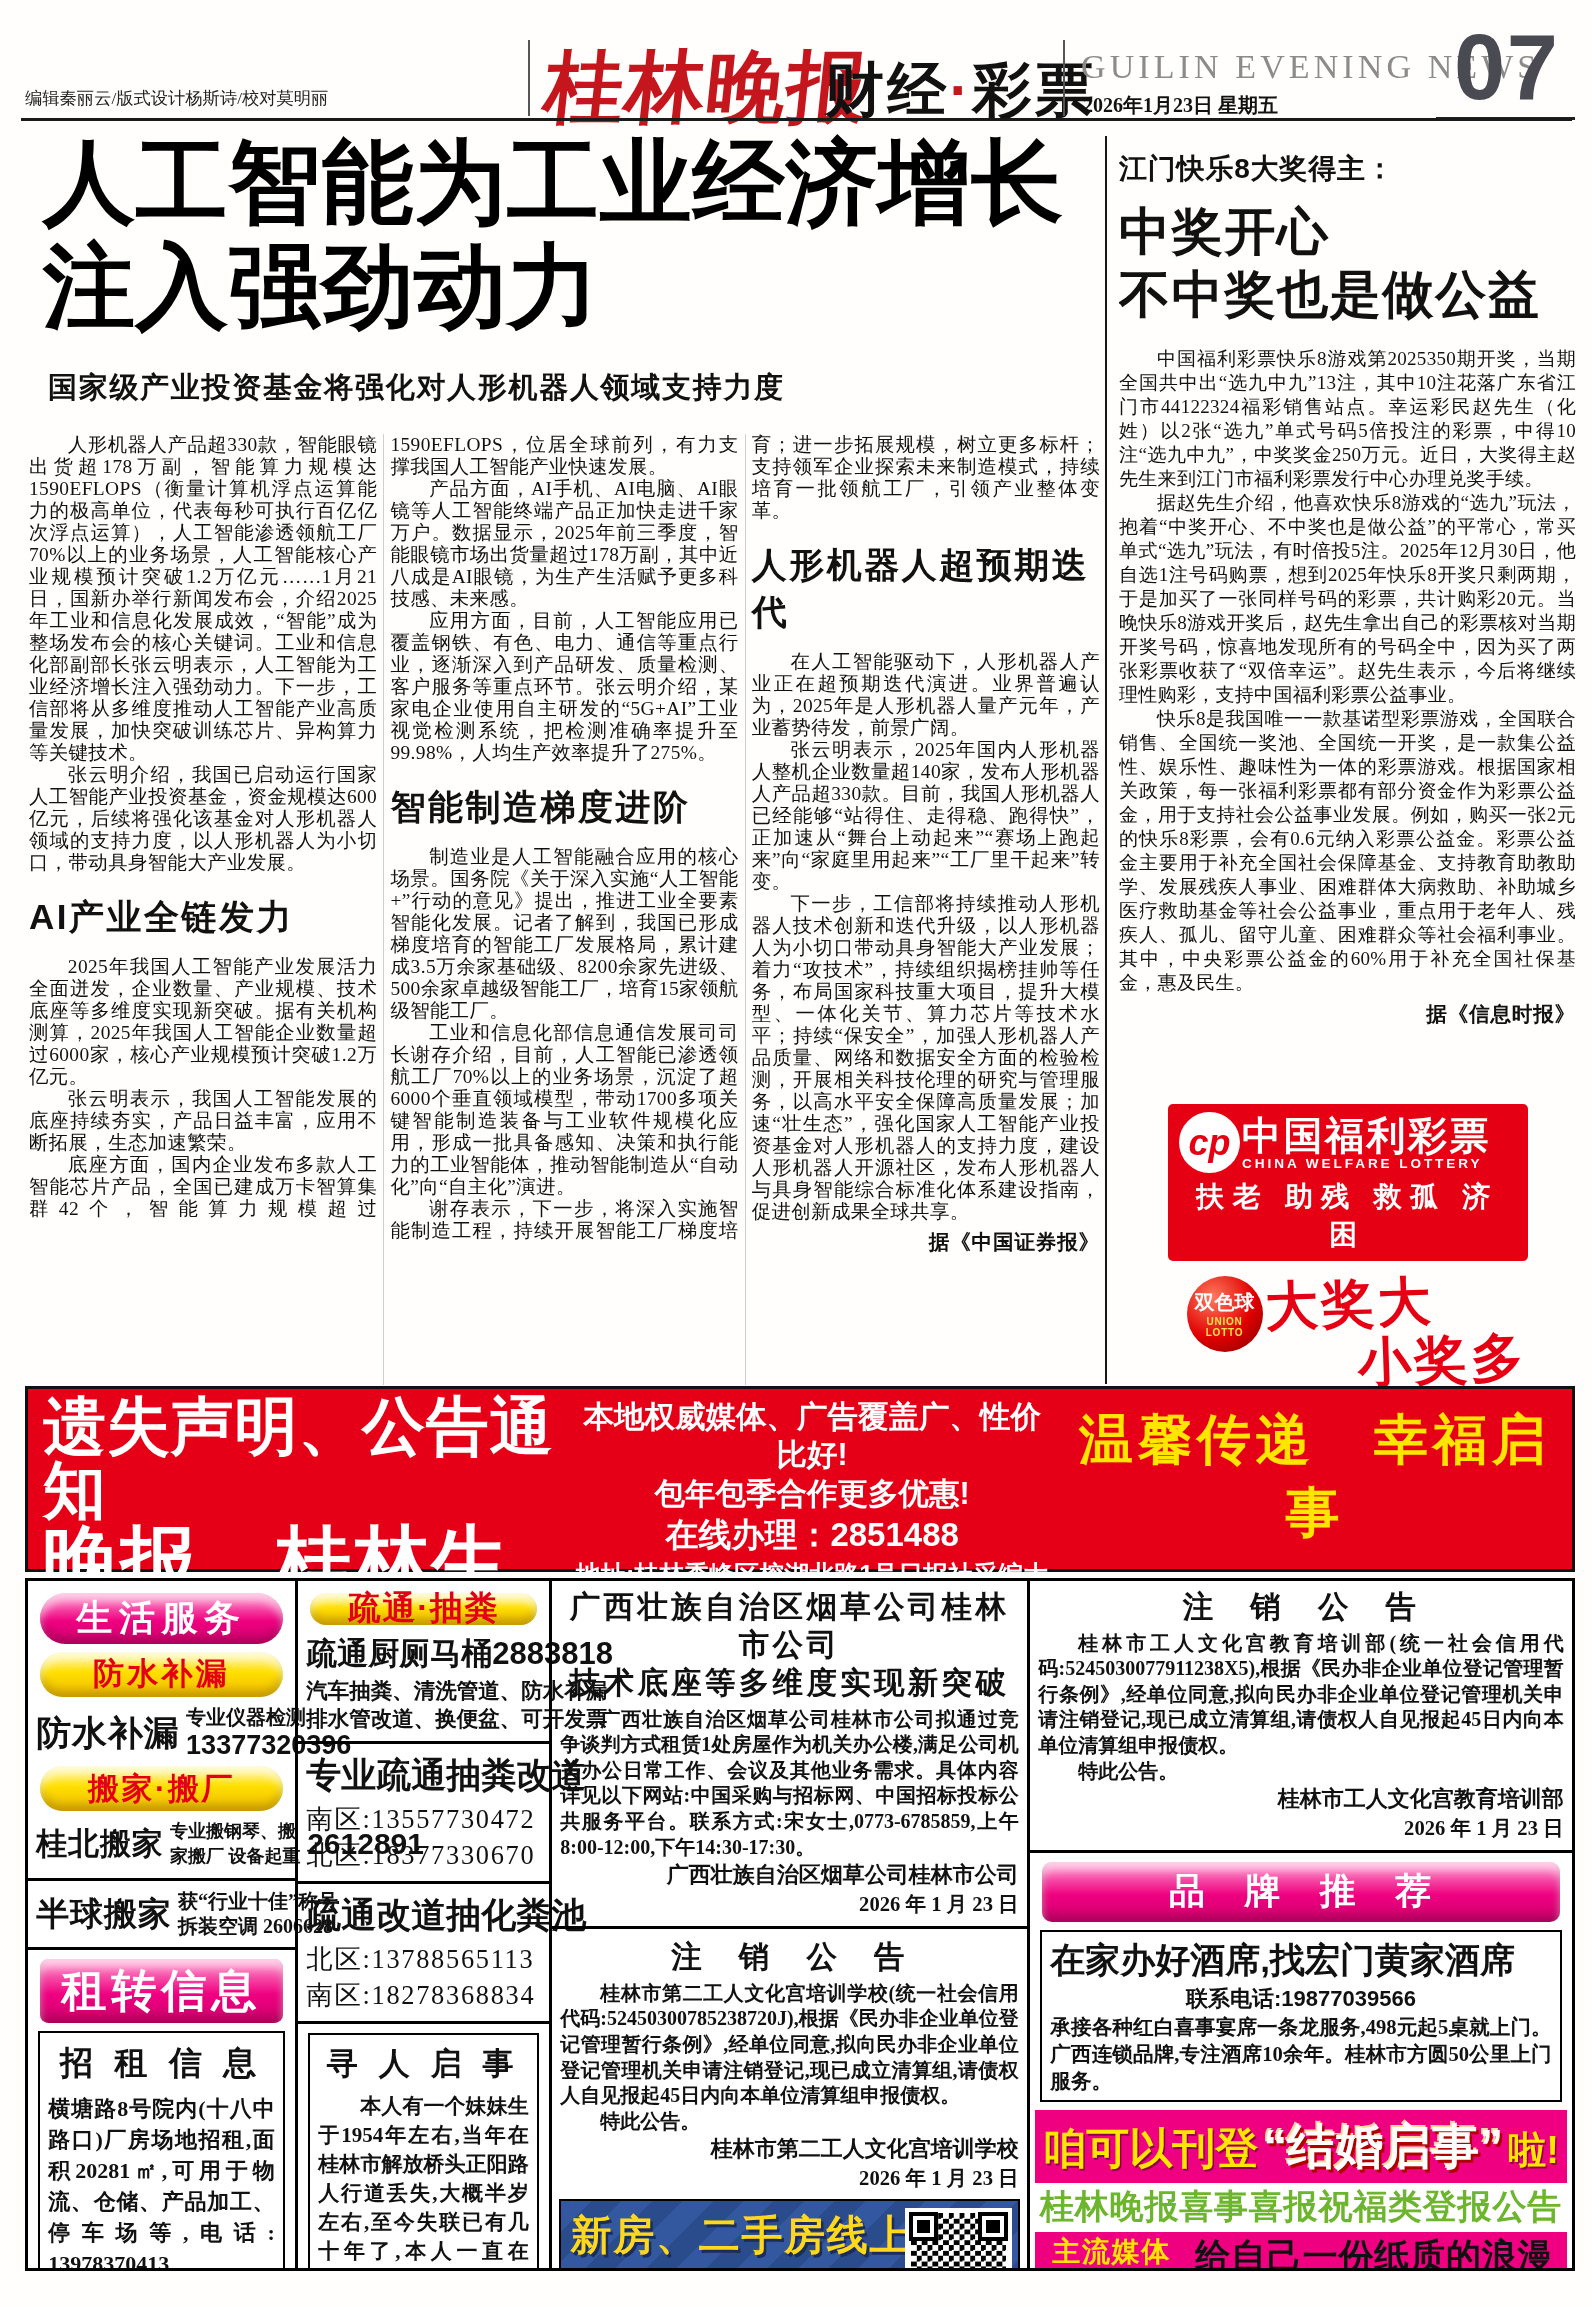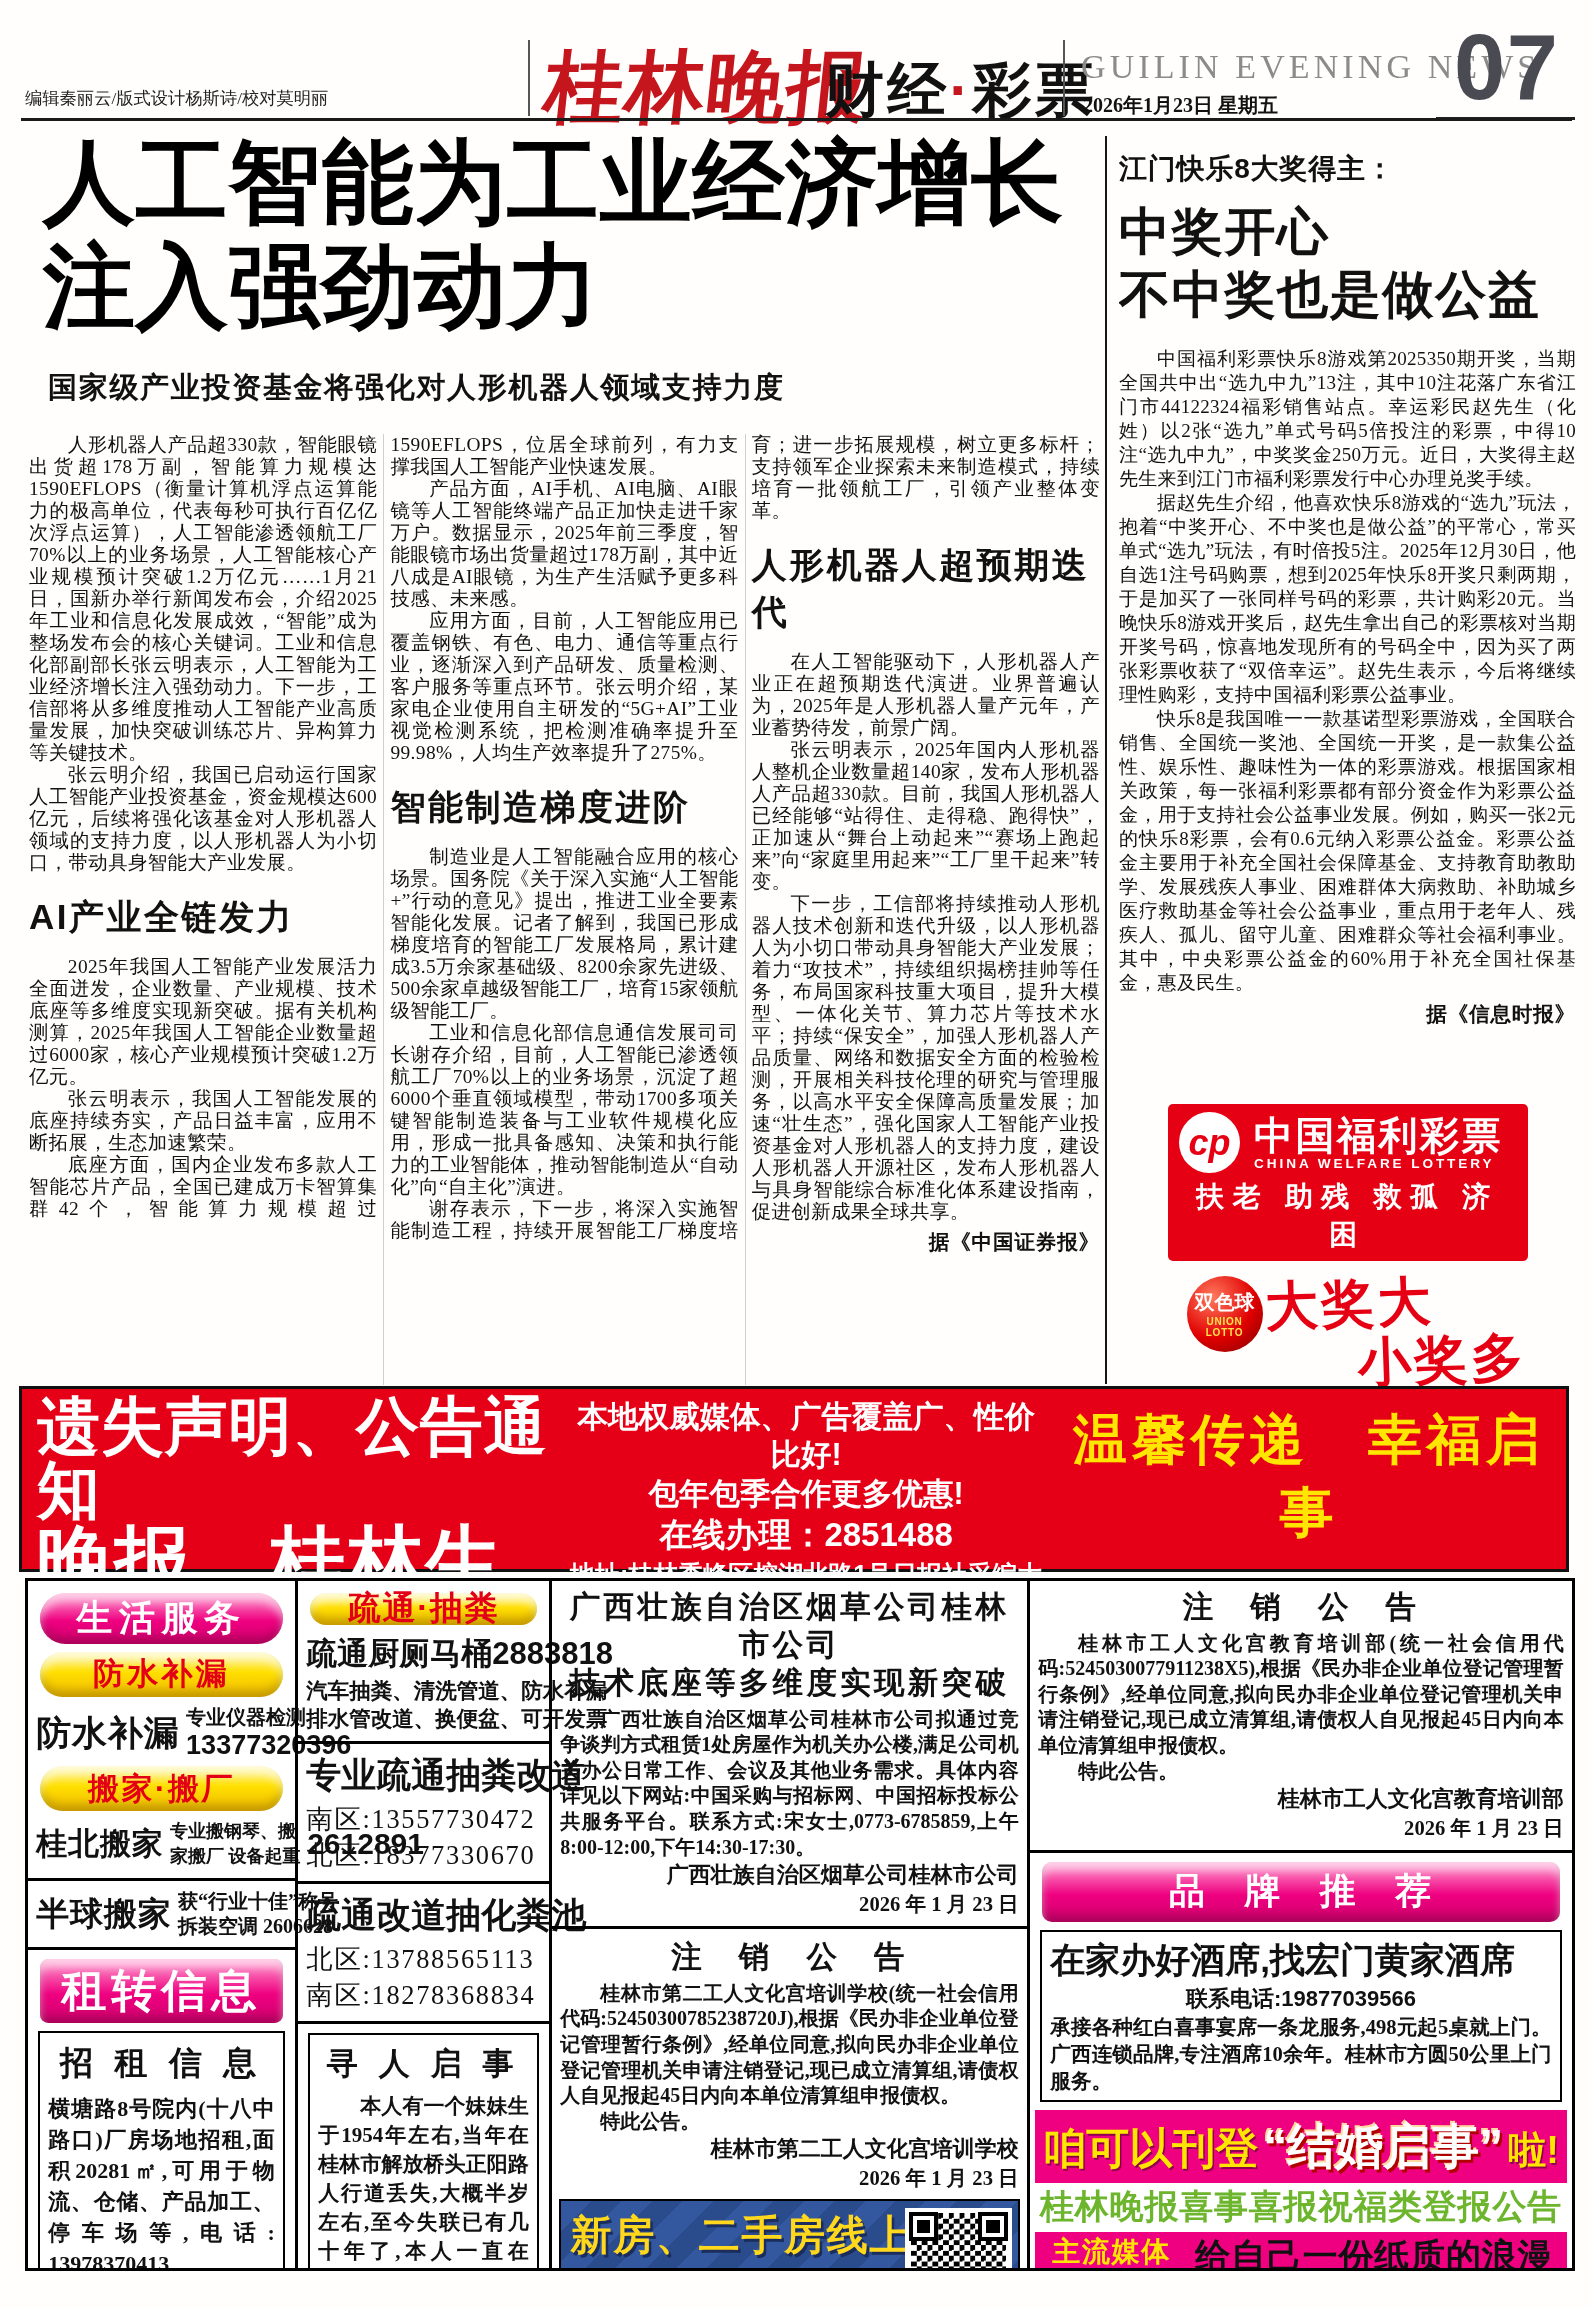--- a/index.html
+++ b/index.html
@@ -36,21 +36,21 @@
   
   .rart{left:1119px;top:147px;width:457px;height:951px;overflow:hidden;}
   .rart .kicker{font-size:28px;font-weight:800;margin:3.3px 0 11.6px 0;letter-spacing:0.8px;}
   .rart .rh{font-size:51px;line-height:63px;font-weight:900;letter-spacing:1.7px;margin-bottom:21.5px;}
   .rbp{margin:0;font-size:19px;line-height:24px;text-align:justify;text-indent:2em;letter-spacing:0.3px;}
 
   
   .wad{left:1119px;top:1104px;width:457px;}
   .wad-box{width:360px;margin:0 auto;}
   .cwl-banner{background:#e60013;border-radius:5px;padding:8.3px 11.6px 6.6px 11.6px;color:#fff;}
-  .cwl-top{display:flex;align-items:center;gap:14px;}
+  .cwl-top{display:flex;align-items:center;gap:2px;}
   .cwl-logo{width:61px;height:61px;border-radius:50%;background:#fff;color:#e60013;display:flex;
             align-items:center;justify-content:center;font-weight:900;font-size:36px;font-style:italic;
             font-family:"Liberation Sans","DejaVu Sans",sans-serif;flex:0 0 auto;}
   .cwl-name{font-size:39px;font-weight:900;letter-spacing:2.5px;line-height:41px;}
   .cwl-en{font-size:13.6px;font-weight:800;letter-spacing:2.9px;
           font-family:"Liberation Sans","DejaVu Sans",sans-serif;}
   .cwl-slogan{font-size:28px;font-weight:900;letter-spacing:8.3px;text-align:center;margin-top:5px;}
   .ball-row{position:relative;height:124px;margin-top:8.3px;}
   .union-ball{position:absolute;left:19px;top:6.6px;width:76px;height:76px;border-radius:50%;
               background:radial-gradient(circle at 34% 28%,#ff7a5e,#e00000 55%,#7e0000);
@@ -59,21 +59,21 @@
   .union-ball .ub2{font-size:10px;font-weight:800;color:#ffe34d;letter-spacing:0.8px;
                    font-family:"Liberation Sans","DejaVu Sans",sans-serif;}
   .big-red1{position:absolute;left:97px;top:0;font-size:53px;font-weight:900;color:#e60013;transform:rotate(-2deg);letter-spacing:3.3px;}
   .big-red2{position:absolute;left:190px;top:56px;font-size:53px;font-weight:900;color:#e60013;transform:rotate(-2deg);letter-spacing:3.3px;}
   .phone-row{margin-top:6.6px;font-style:italic;color:#2a3d96;display:flex;align-items:baseline;gap:11.6px;justify-content:center;}
   .phone-row .pl{font-size:24px;font-weight:800;}
   .phone-row .pn{font-size:35px;font-weight:800;letter-spacing:1.7px;font-family:"Liberation Sans","DejaVu Sans",sans-serif;}
   .wad-underline{margin-top:8.3px;height:3.3px;background:#e60013;}
 
   
-  .banner{left:19px;top:1386px;width:1550px;height:186px;background:#e60017;border:3.3px solid #111;
+  .banner{left:25px;top:1386px;width:1550px;height:186px;background:#e60017;border:3.3px solid #111;
           box-sizing:border-box;display:flex;color:#fff;}
   .bn-left{width:535px;padding:5px 0 0 15px;box-sizing:border-box;}
   .bn-t1{font-size:63px;font-weight:900;line-height:64px;letter-spacing:0.8px;}
   .bn-t2{font-size:76px;font-weight:900;line-height:78px;letter-spacing:1.7px;}
   .bn-tip{font-size:20px;font-weight:700;margin-top:3.3px;letter-spacing:0.8px;}
   .bn-mid{width:495px;padding:8.3px 5px 0 8.3px;box-sizing:border-box;text-align:center;}
   .bn-m1{font-size:30.5px;font-weight:900;line-height:38px;}
   .bn-m2{font-size:30.5px;font-weight:900;line-height:40px;}
   .bn-m3{font-size:33px;font-weight:900;line-height:43px;}
   .bn-m4{font-size:25px;font-weight:800;line-height:36px;}

